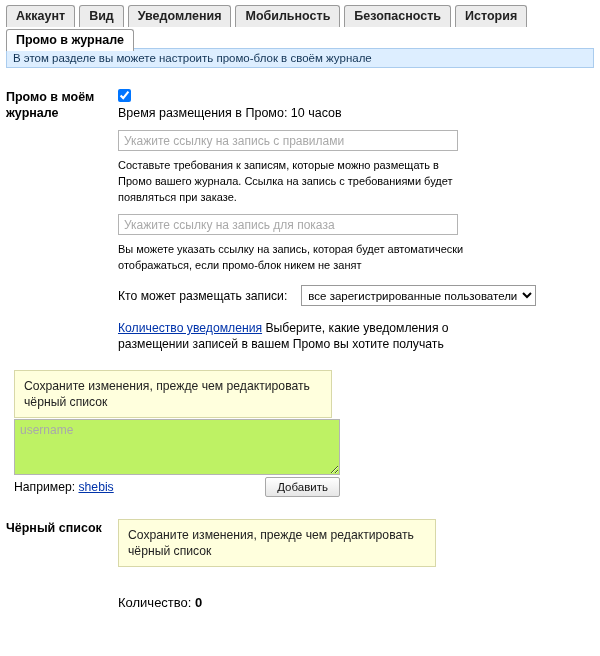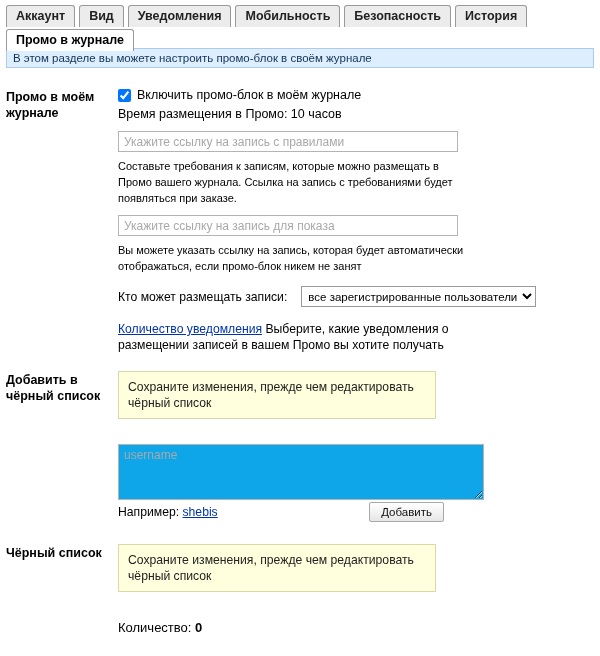--- a/index.html
+++ b/index.html
@@ -169,26 +169,26 @@
     width: 318px;
     box-sizing: border-box;
     padding: 7px 9px;
     font-size: 12.2px;
     line-height: 16px;
     color: #222;
   }
 
   .textarea {
     display: block;
-    margin-top: 25px;
-    width: 366px;
+    margin-top: 1px;
+    width: 326px;
     height: 56px;
     box-sizing: border-box;
     border: 1px solid #b4b4b4;
-    background: #0ea5e9;
+    background: #bef264;
     font-family: "Liberation Sans", sans-serif;
     font-size: 12px;
     color: #000;
     padding: 3px 5px;
     resize: vertical;
   }
   .textarea::placeholder { color: #a9a9a9; }
 
   .exampleline {
     margin-top: 2px;
@@ -240,21 +240,20 @@
   <div class="notice">В этом разделе вы можете настроить промо-блок в своём журнале</div>
 
   <div class="content">
 
     <div class="row">
       <div class="rowlabel">Промо в моём журнале</div>
       <div class="rowbody">
 
         <div class="checkline">
           <input class="cb" type="checkbox" checked="" style="">
-          <span class="checklabel">Включить промо-блок в моём журнале</span>
         </div>
 
         <div class="subline">Время размещения в Промо: 10 часов</div>
 
         <input class="txtinput" type="text" placeholder="Укажите ссылку на запись с правилами" style="">
 
         <div class="helptext">Составьте требования к записям, которые можно размещать в Промо вашего журнала. Ссылка на запись с требованиями будет появляться при заказе.</div>
 
         <input class="txtinput" type="text" placeholder="Укажите ссылку на запись для показа" style="">
 
@@ -269,21 +268,20 @@
 
         <div class="notifline">
           <a class="link">Количество уведомления</a>
           <span>Выберите, какие уведомления о размещении записей в вашем Промо вы хотите получать</span>
         </div>
 
       </div>
     </div>
 
     <div class="row mt-block">
-      <div class="rowlabel">Добавить в чёрный список</div>
       <div class="rowbody">
         <div class="warnbox">Сохраните изменения, прежде чем редактировать чёрный список</div>
 
         <textarea class="textarea" placeholder="username" style=""></textarea>
 
         <div class="exampleline">
           <span>Например:</span>
           <span>&nbsp;</span>
           <a class="link">shebis</a>
           <button class="btn">Добавить</button>

